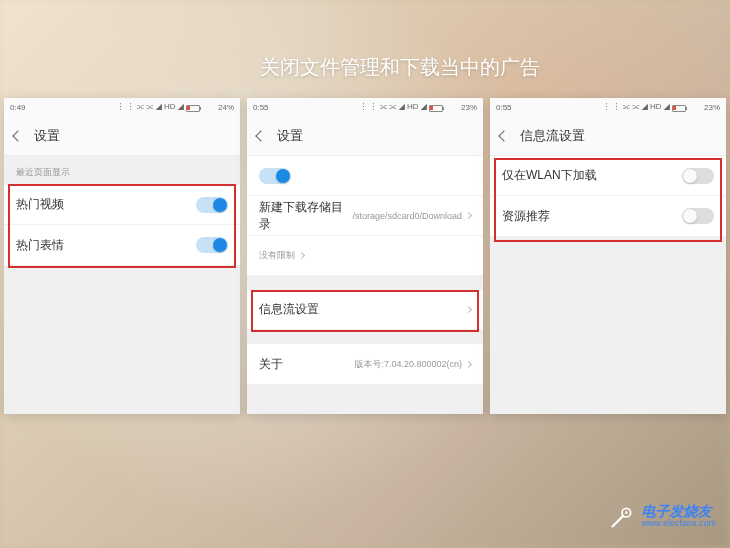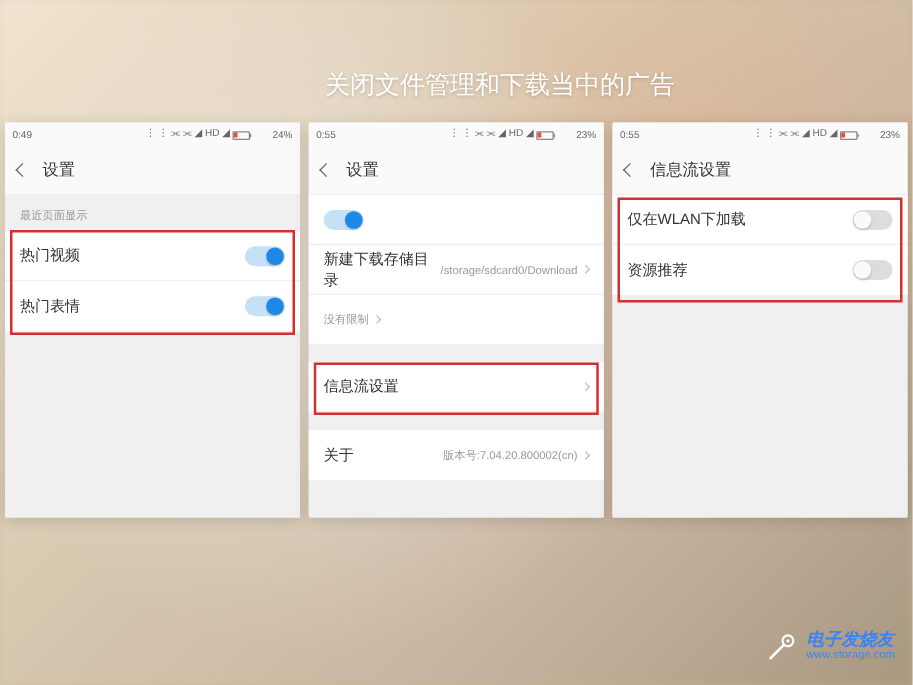--- a/index.html
+++ b/index.html
@@ -335,15 +335,15 @@
 </div>
 
 <div class="watermark">
   <svg class="wm-logo" viewBox="0 0 30 30">
     <circle cx="20" cy="10" r="5" fill="none" stroke="#fff" stroke-width="2"></circle>
     <path d="M 16 14 Q 8 22 4 26" fill="none" stroke="#fff" stroke-width="2.5" stroke-linecap="round"></path>
     <circle cx="20" cy="10" r="1.5" fill="#fff"></circle>
   </svg>
   <div class="wm-text">
     <span class="wm-cn">电子发烧友</span>
-    <span class="wm-url">www.storage.com</span>
+    <span class="wm-url">www.elecfans.com</span>
   </div>
 </div>
 
 </body></html>

